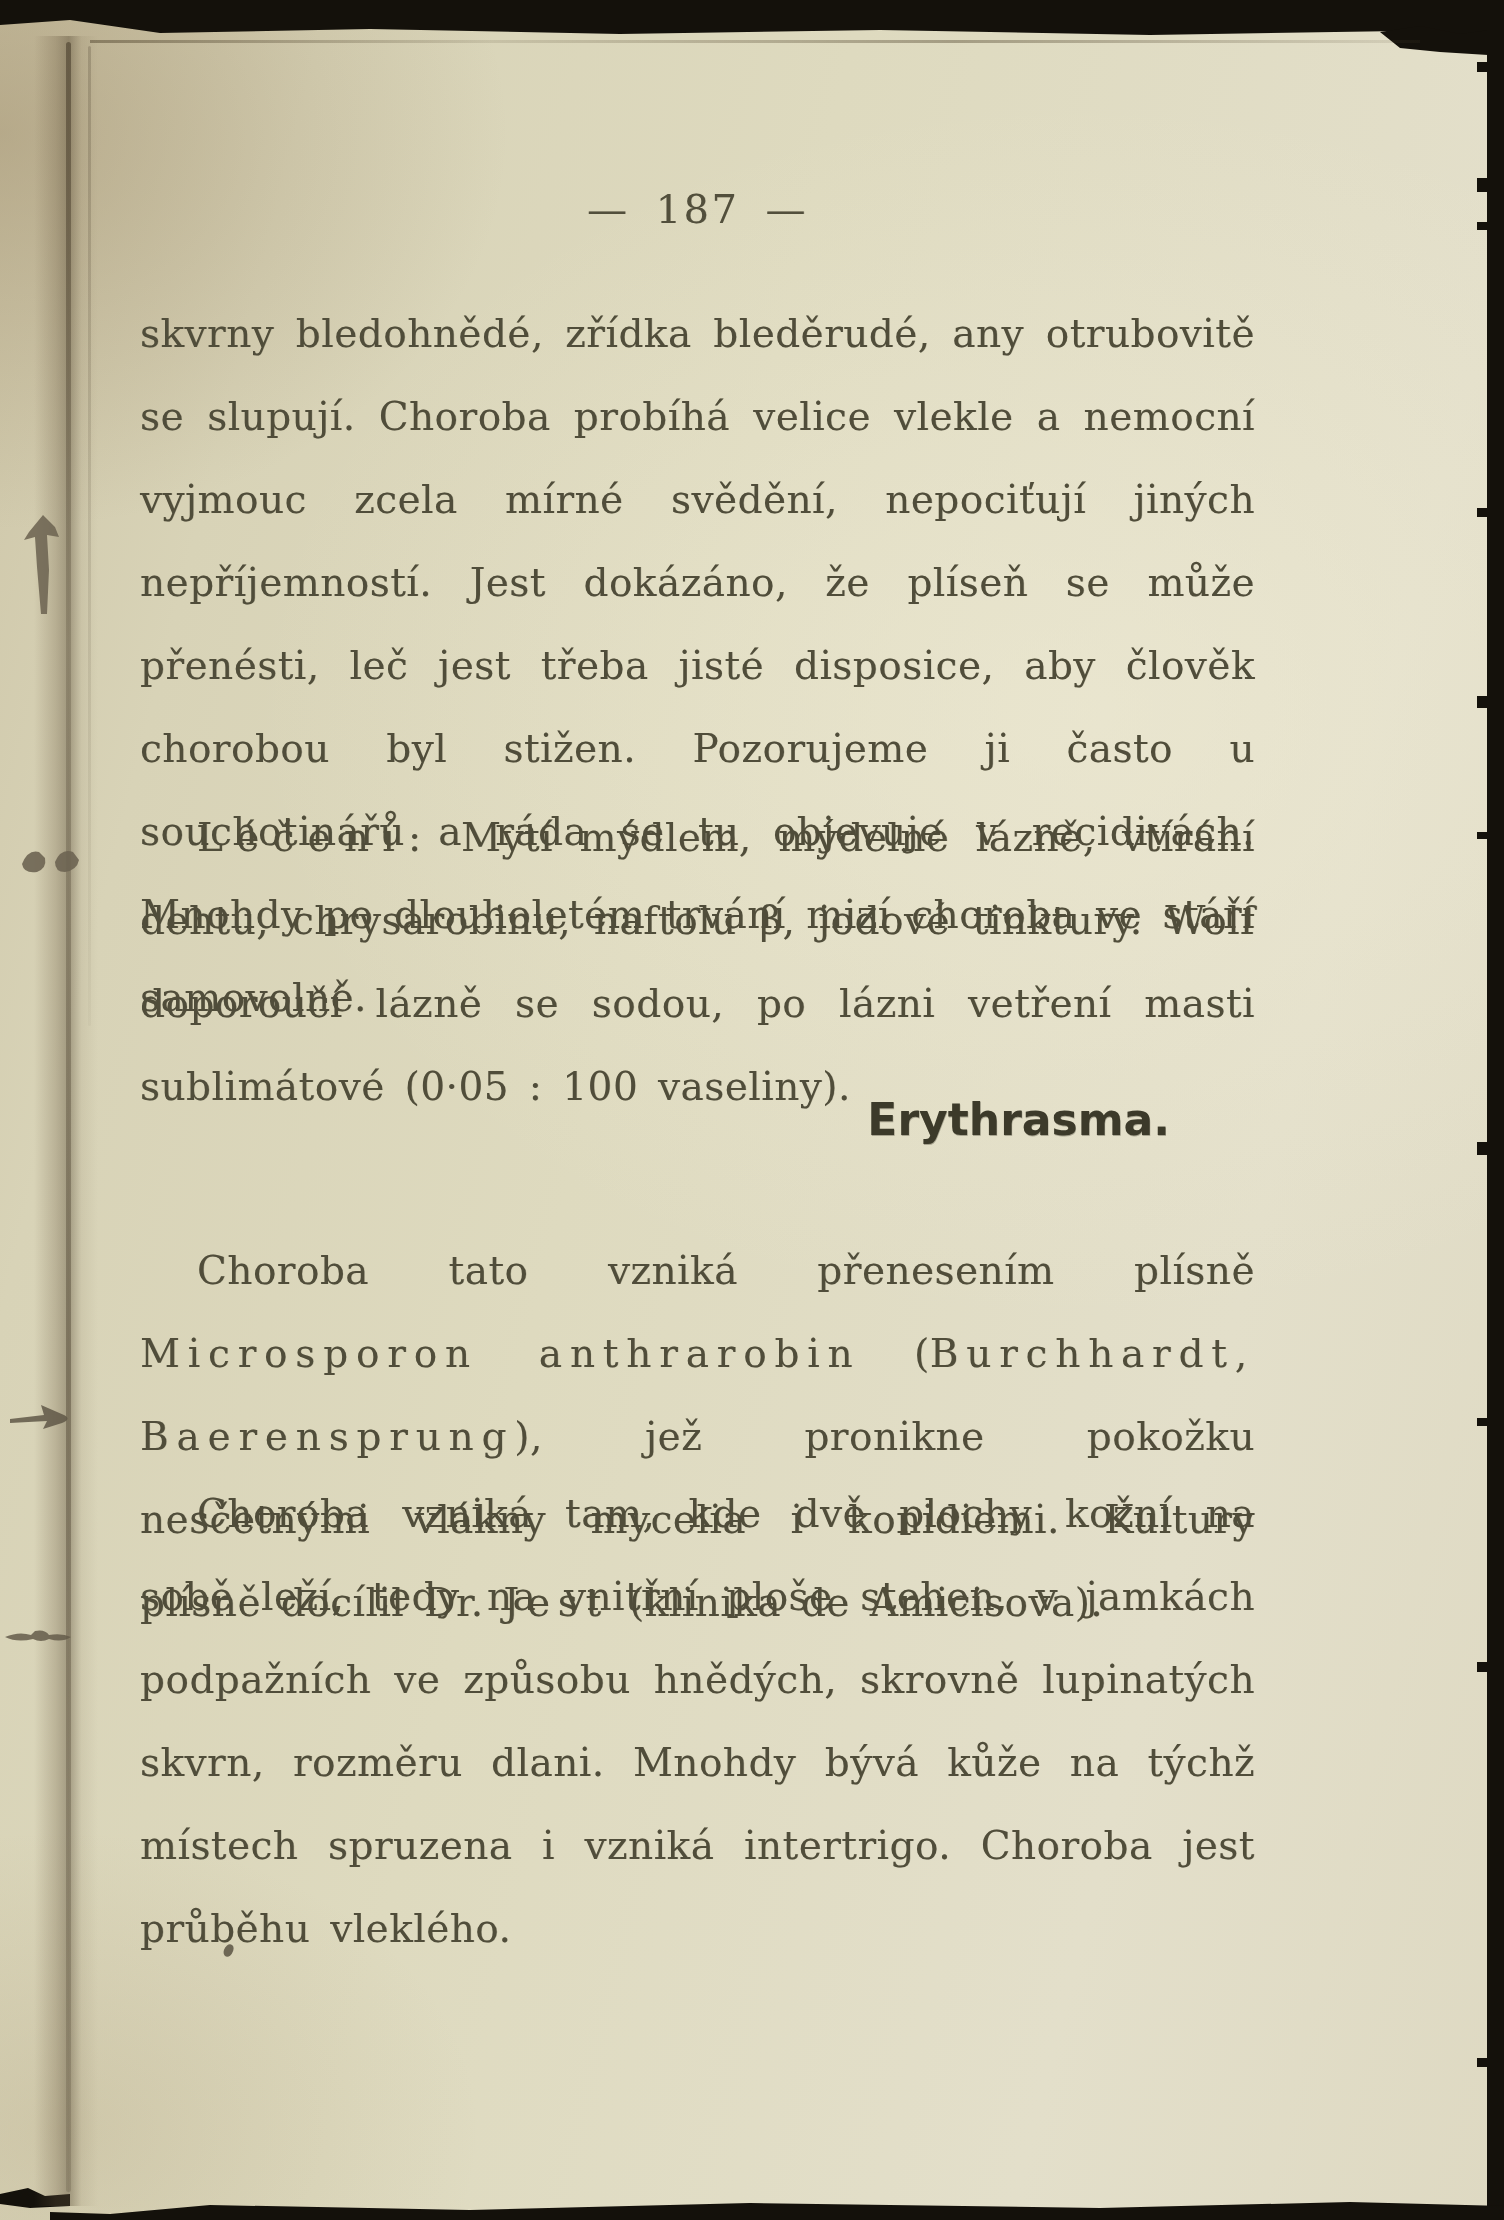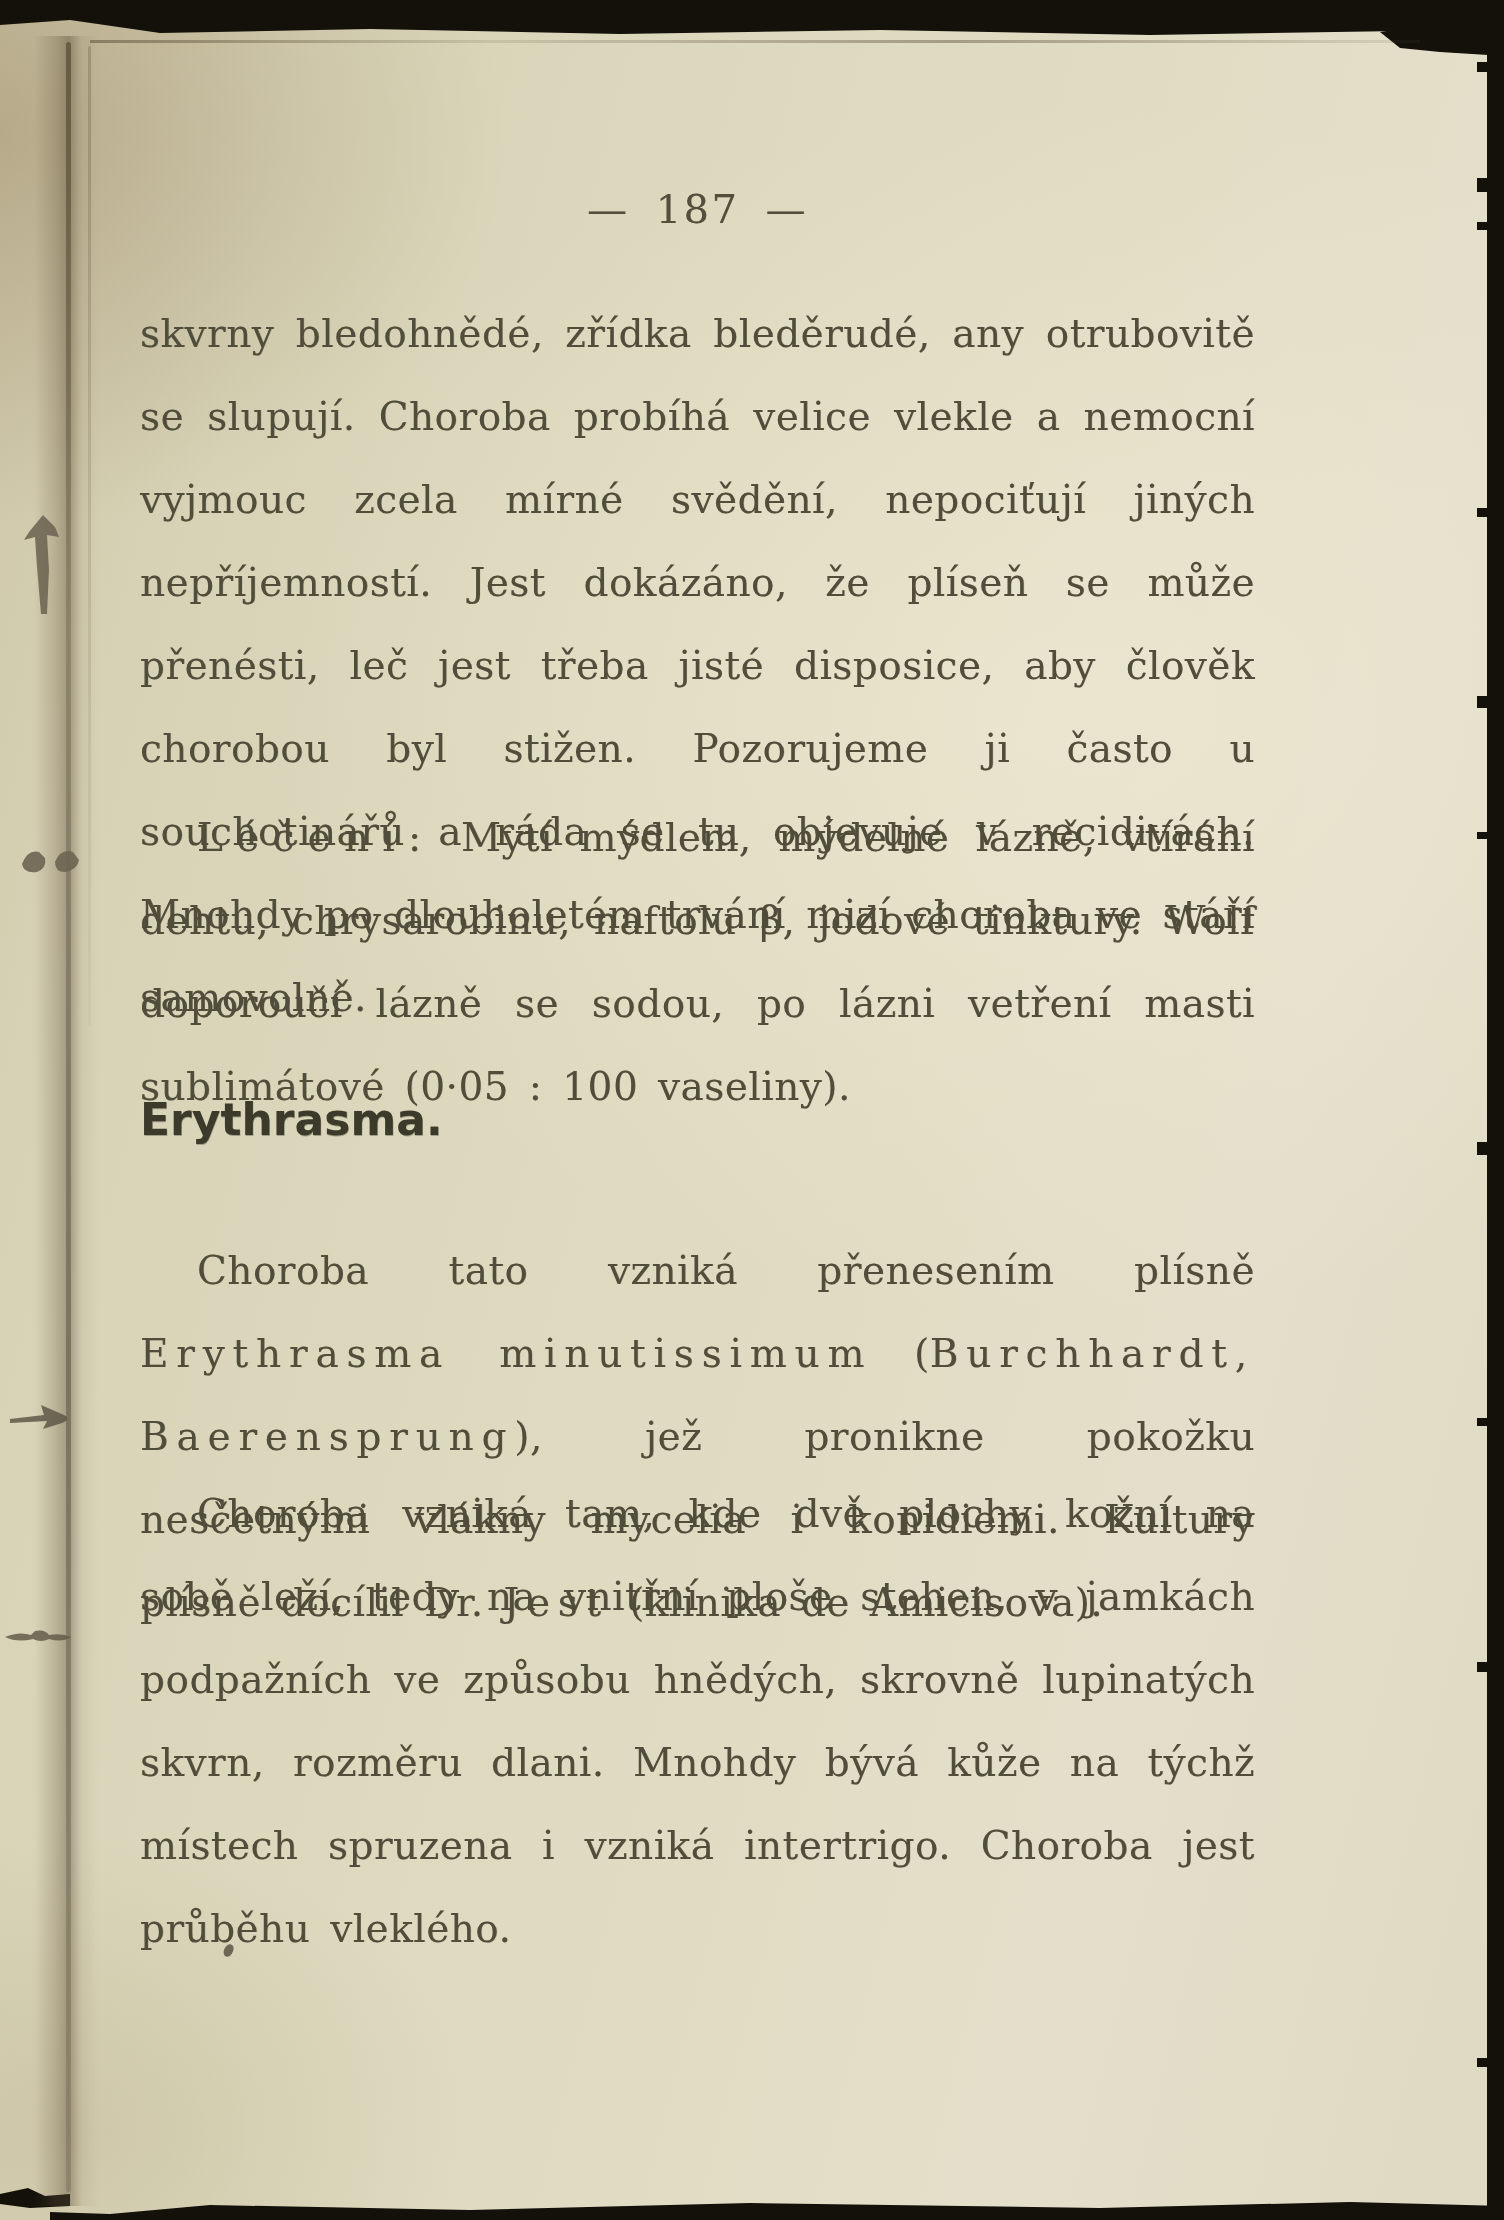--- a/index.html
+++ b/index.html
@@ -46,21 +46,21 @@
   }
   .indent { text-indent:57px;margin-top:28px; }
   .spaced-lead { letter-spacing:.34em; }
   .spaced-name { letter-spacing:.2em; }
   .pagenum {
     position:absolute; left:140px; top:186px; width:1115px; text-align:center;
     color:#524f3c; font-size:40px; letter-spacing:.06em; word-spacing:.28em;
     text-shadow:.4px .4px 0 rgba(80,77,58,.30);
   }
   .heading {
-    position:absolute; left:140px; top:1094px; width:1030px; text-align:left;
+    position:absolute; left:140px; top:1094px; width:1030px; text-align:right;
     font-family:"DejaVu Sans", sans-serif; font-weight:bold;
     font-size:44px; color:#3c3a2a; letter-spacing:0;
     text-shadow:.5px .5px 0 rgba(60,58,42,.35);
   }
   
   .mark { position:absolute; }
   .speck { position:absolute; left:224px; top:1944px; width:9px; height:13px;
     background:#5b5443; border-radius:60% 40% 55% 45%; transform:rotate(18deg); opacity:.85; }
   .nubs span { position:absolute; left:1477px; width:11px; background:#14110b; display:block; }
 </style>
@@ -88,21 +88,21 @@
 
   <p class="txt indent" style="top:768px">
     <span class="spaced-lead">Léčení:</span>
     <span>Mytí mýdlem, mýdelné lázně, vtírání dehtu, chrysarobinu, naftolu β, jodové tinktury. Wolf doporoučí lázně se sodou, po lázni vetření masti sublimátové (0·05 : 100 vaseliny).</span>
   </p>
 
   <h1 class="heading">Erythrasma.</h1>
 
   <p class="txt indent" style="top:1201px">
     <span>Choroba tato vzniká přenesením plísně</span>
-    <span class="spaced-name">Erythrasma minutissimum</span>
+    <span class="spaced-name">Microsporon anthrarobin</span>
     <span>(</span><span class="spaced-name">Burchhardt, Baerensprung</span><span>), jež pronikne pokožku nesčetnými vlákny mycelia i konidiemi. Kultury plísně docílil Dr.</span>
     <span class="spaced-name">Jest</span>
     <span>(klinika de Amicisova).</span>
   </p>
 
   <p class="txt indent" style="top:1444px">
     <span>Choroba vzniká tam, kde dvě plochy kožní na sobě leží, tedy na vnitřní ploše stehen, v jamkách podpažních ve způsobu hnědých, skrovně lupinatých skvrn, rozměru dlani. Mnohdy bývá kůže na týchž místech spruzena i vzniká intertrigo. Choroba jest průběhu vleklého.</span>
   </p>
 
 

